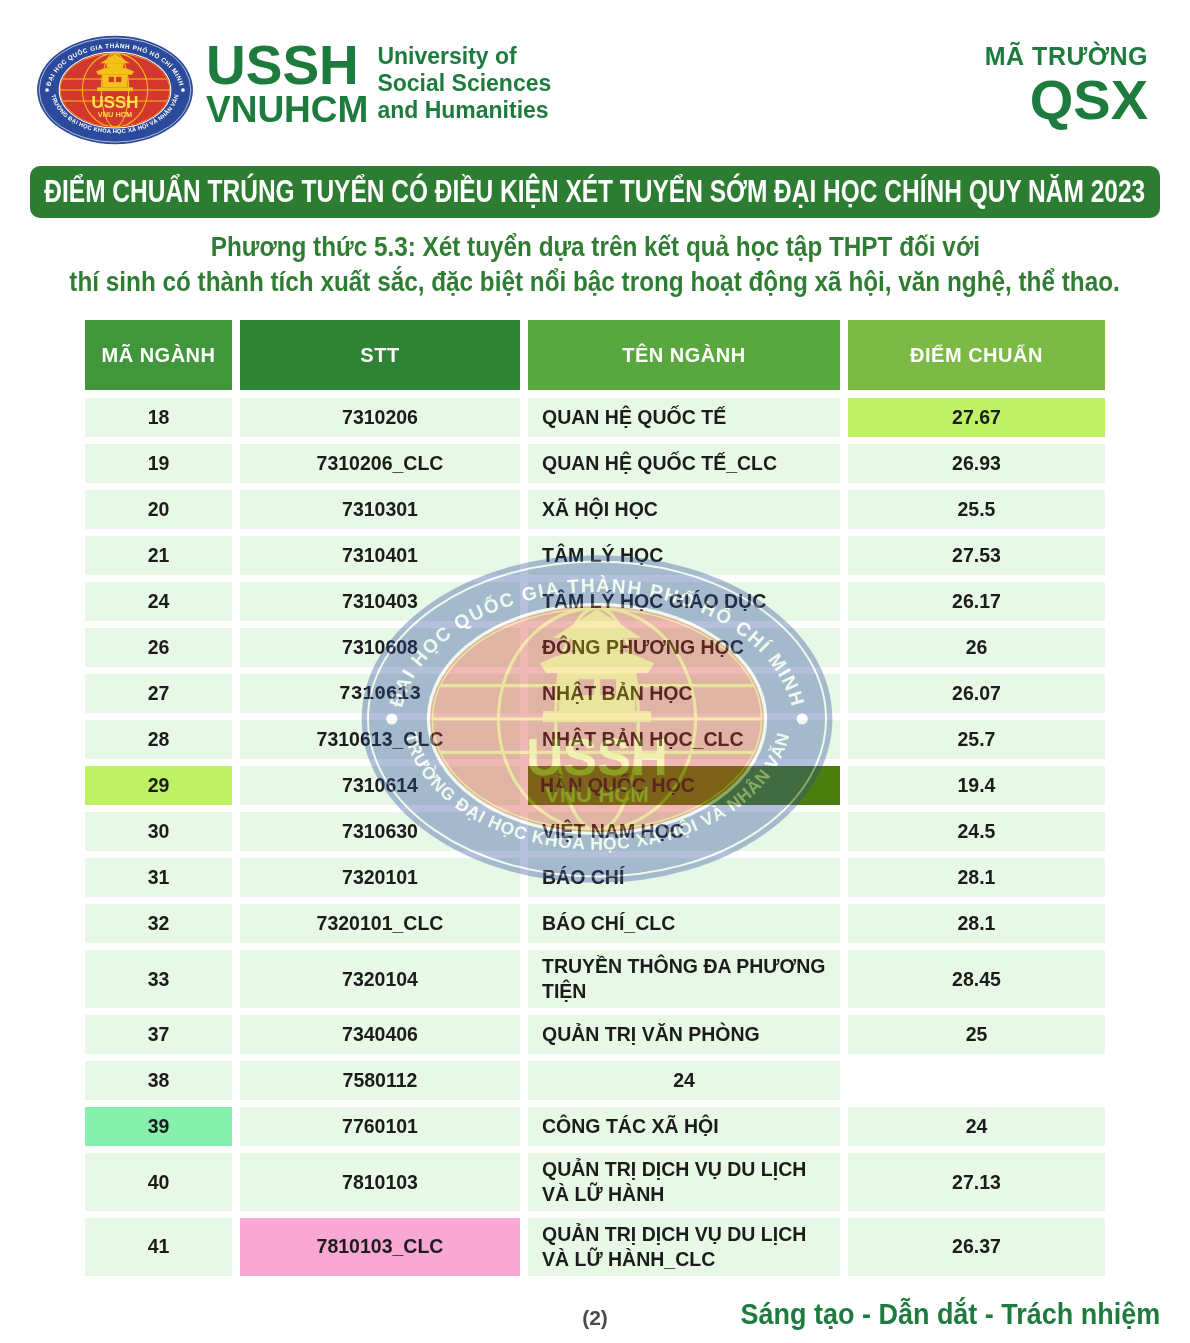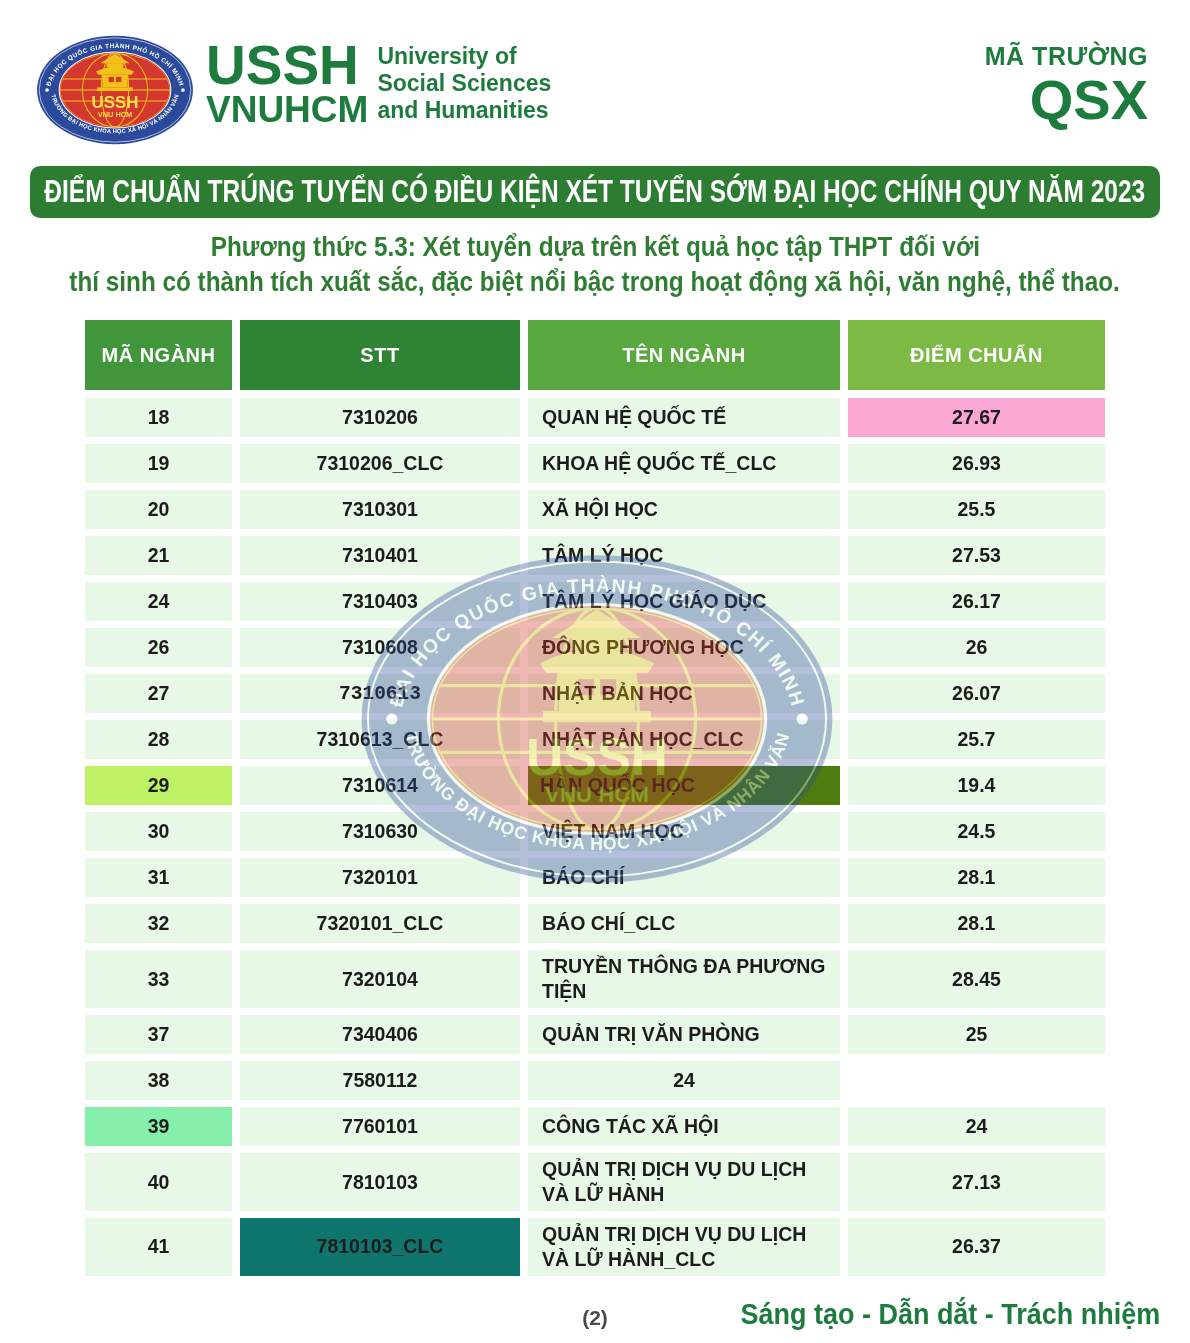--- a/index.html
+++ b/index.html
@@ -127,26 +127,26 @@
     <div class="th" style="background: rgb(65, 150, 59);">MÃ NGÀNH</div>
     <div class="th" style="background: rgb(46, 132, 52);">STT</div>
     <div class="th" style="background: rgb(88, 168, 63);">TÊN NGÀNH</div>
     <div class="th" style="background: rgb(125, 185, 69);">ĐIỂM CHUẨN</div>
   </div>
   <div id="tbody">
       <div class="trow">
         <div class="td td-stt" style="background: rgb(231, 248, 231);">18</div>
         <div class="td td-ma" style="background: rgb(231, 248, 231);">7310206</div>
         <div class="td td-ten" style="background: rgb(231, 248, 231);">QUAN HỆ QUỐC TẾ</div>
-        <div class="td td-diem" style="background: #f9a8d4;">27.67</div>
+        <div class="td td-diem" style="background: #bef264;">27.67</div>
       </div>
       <div class="trow">
         <div class="td td-stt" style="background: rgb(231, 248, 231);">19</div>
         <div class="td td-ma" style="background: rgb(231, 248, 231);">7310206_CLC</div>
-        <div class="td td-ten" style="background: rgb(231, 248, 231);">KHOA HỆ QUỐC TẾ_CLC</div>
+        <div class="td td-ten" style="background: rgb(231, 248, 231);">QUAN HỆ QUỐC TẾ_CLC</div>
         <div class="td td-diem" style="background: rgb(231, 248, 231);">26.93</div>
       </div>
       <div class="trow">
         <div class="td td-stt" style="background: rgb(231, 248, 231);">20</div>
         <div class="td td-ma" style="background: rgb(231, 248, 231);">7310301</div>
         <div class="td td-ten" style="background: rgb(231, 248, 231);">XÃ HỘI HỌC</div>
         <div class="td td-diem" style="background: rgb(231, 248, 231);">25.5</div>
       </div>
       <div class="trow">
         <div class="td td-stt" style="background: rgb(231, 248, 231);">21</div>
@@ -227,21 +227,21 @@
       </div>
       <div class="trow">
         <div class="td td-stt" style="background: rgb(231, 248, 231);">40</div>
         <div class="td td-ma" style="background: rgb(231, 248, 231);">7810103</div>
         <div class="td td-ten" style="background: rgb(231, 248, 231);">QUẢN TRỊ DỊCH VỤ DU LỊCH
 VÀ LỮ HÀNH</div>
         <div class="td td-diem" style="background: rgb(231, 248, 231);">27.13</div>
       </div>
       <div class="trow">
         <div class="td td-stt" style="background: rgb(231, 248, 231);">41</div>
-        <div class="td td-ma" style="background: #0f766e;">7810103_CLC</div>
+        <div class="td td-ma" style="background: #f9a8d4;">7810103_CLC</div>
         <div class="td td-ten" style="background: rgb(231, 248, 231);">QUẢN TRỊ DỊCH VỤ DU LỊCH
 VÀ LỮ HÀNH_CLC</div>
         <div class="td td-diem" style="background: rgb(231, 248, 231);">26.37</div>
       </div>
     </div>
   <svg class="watermark">
       <use href="#seal"></use>
     </svg>
 </div>
 

